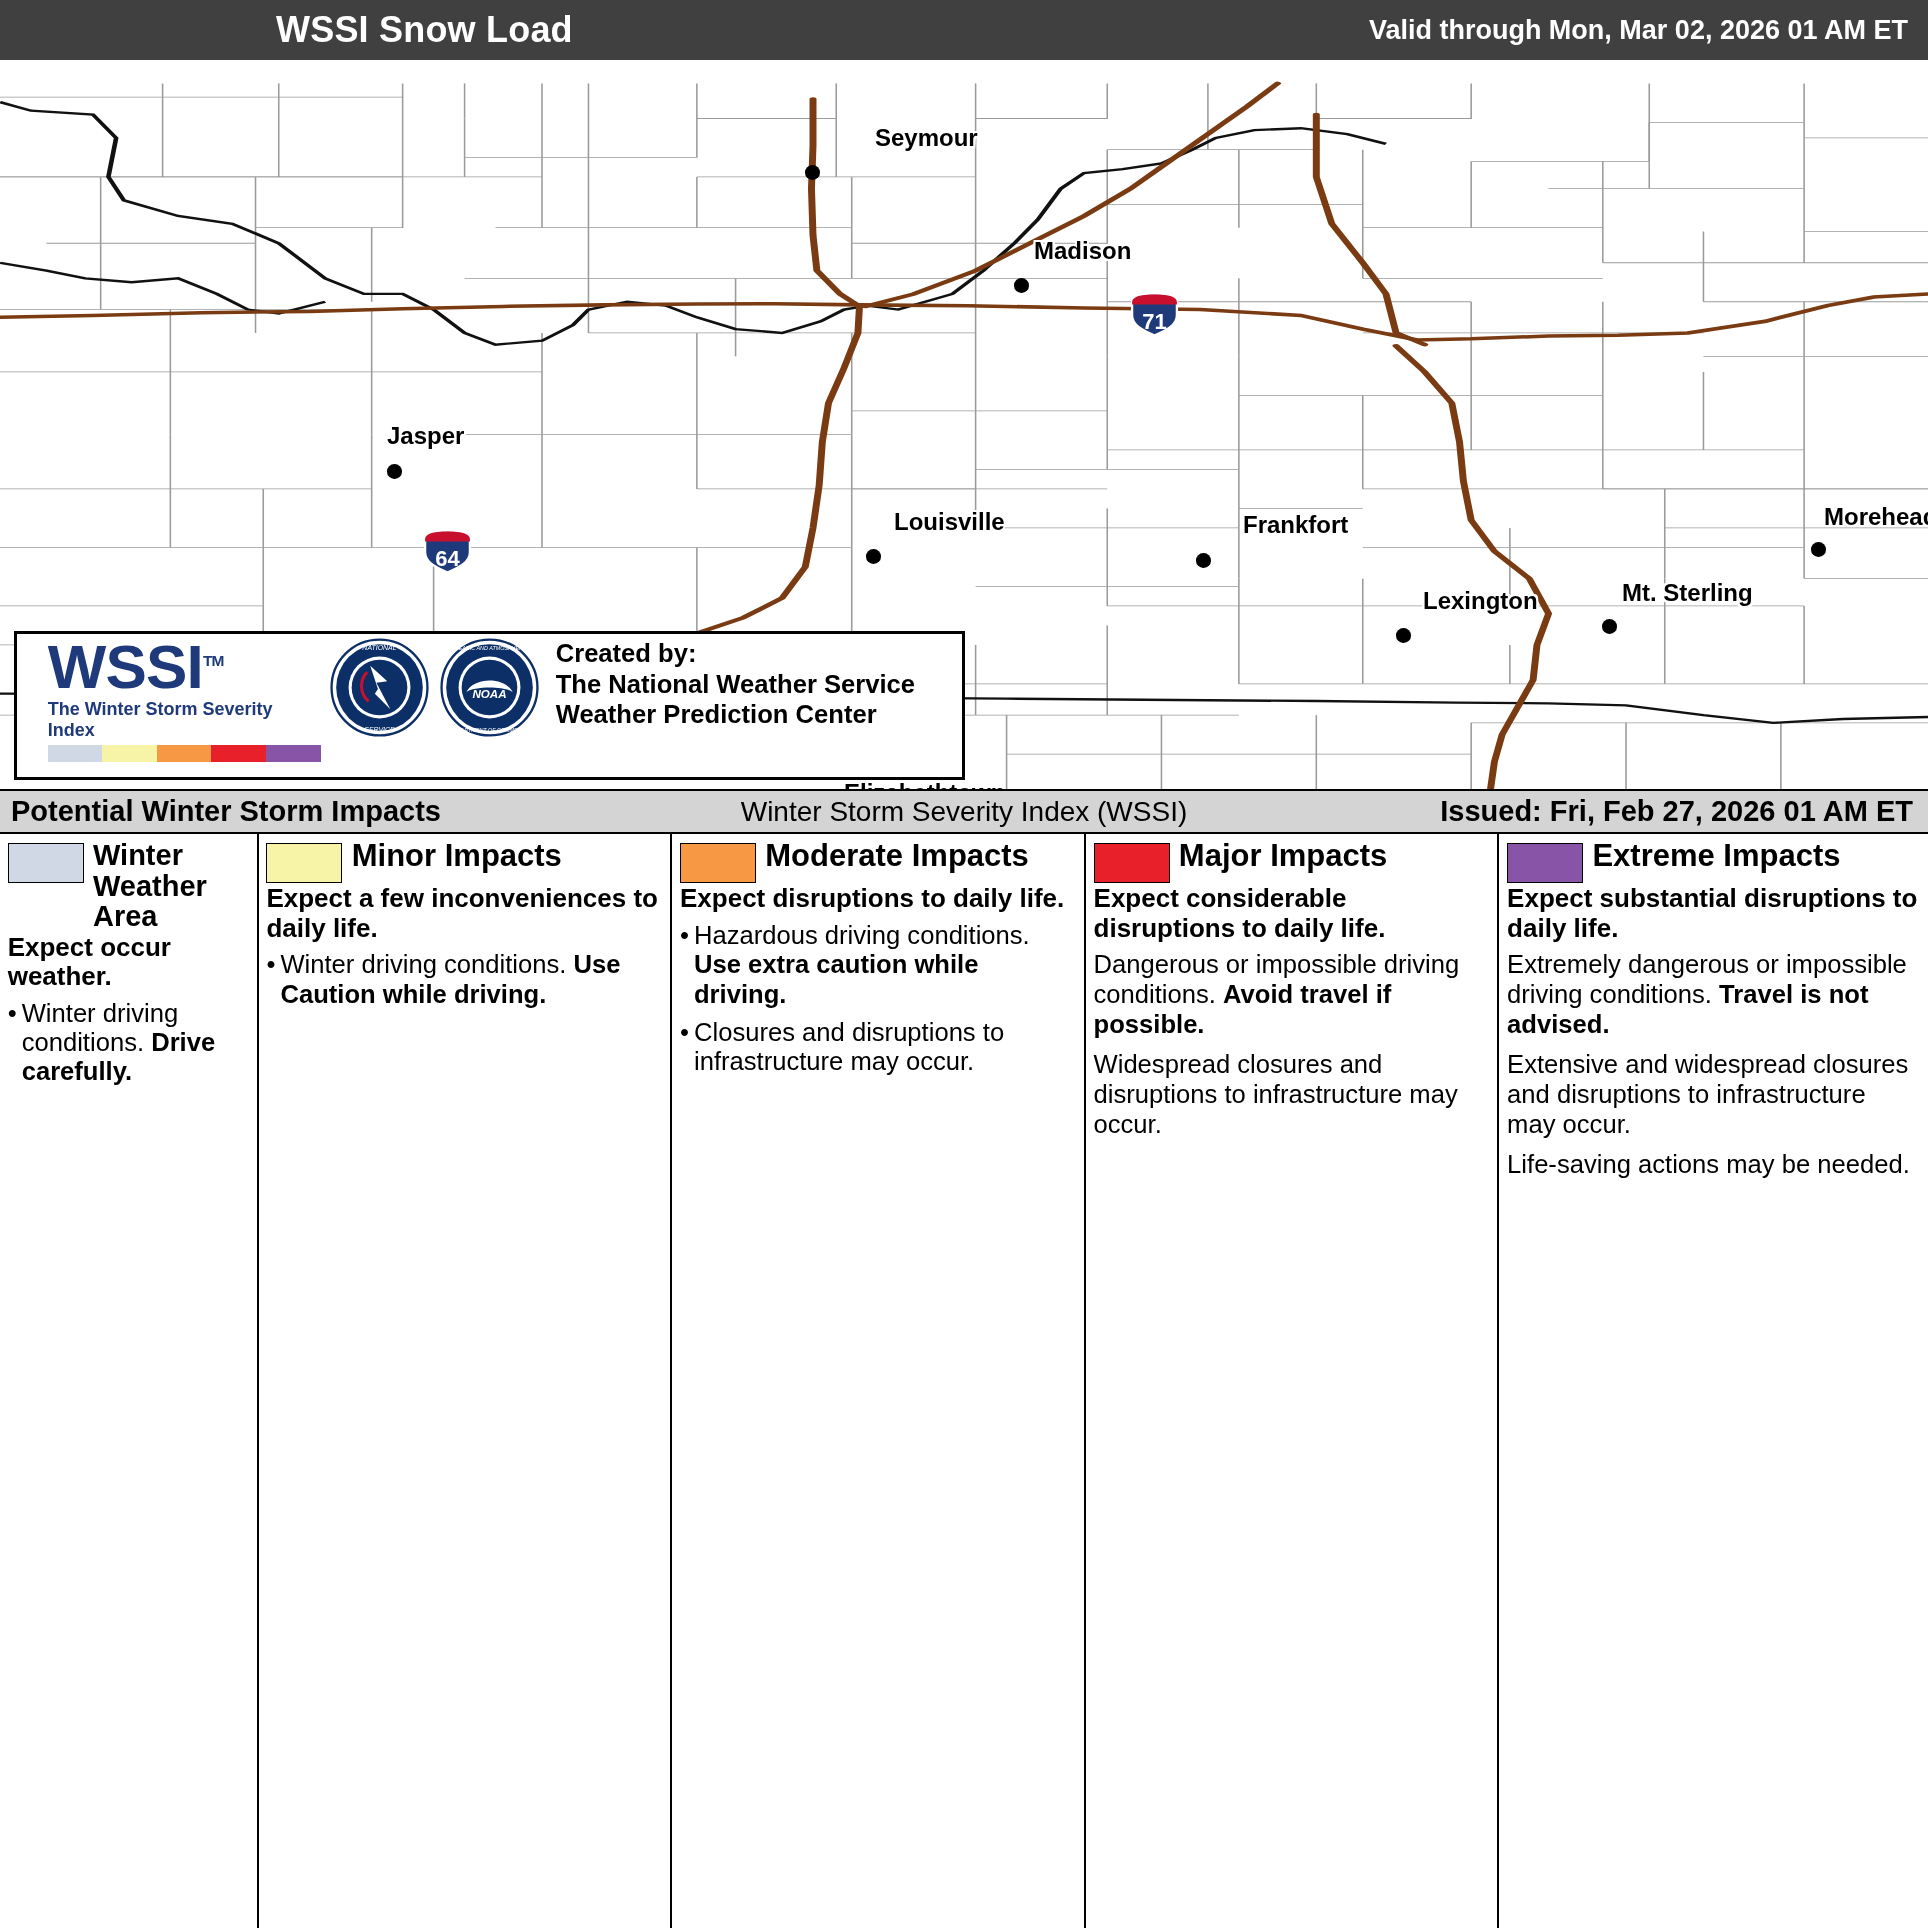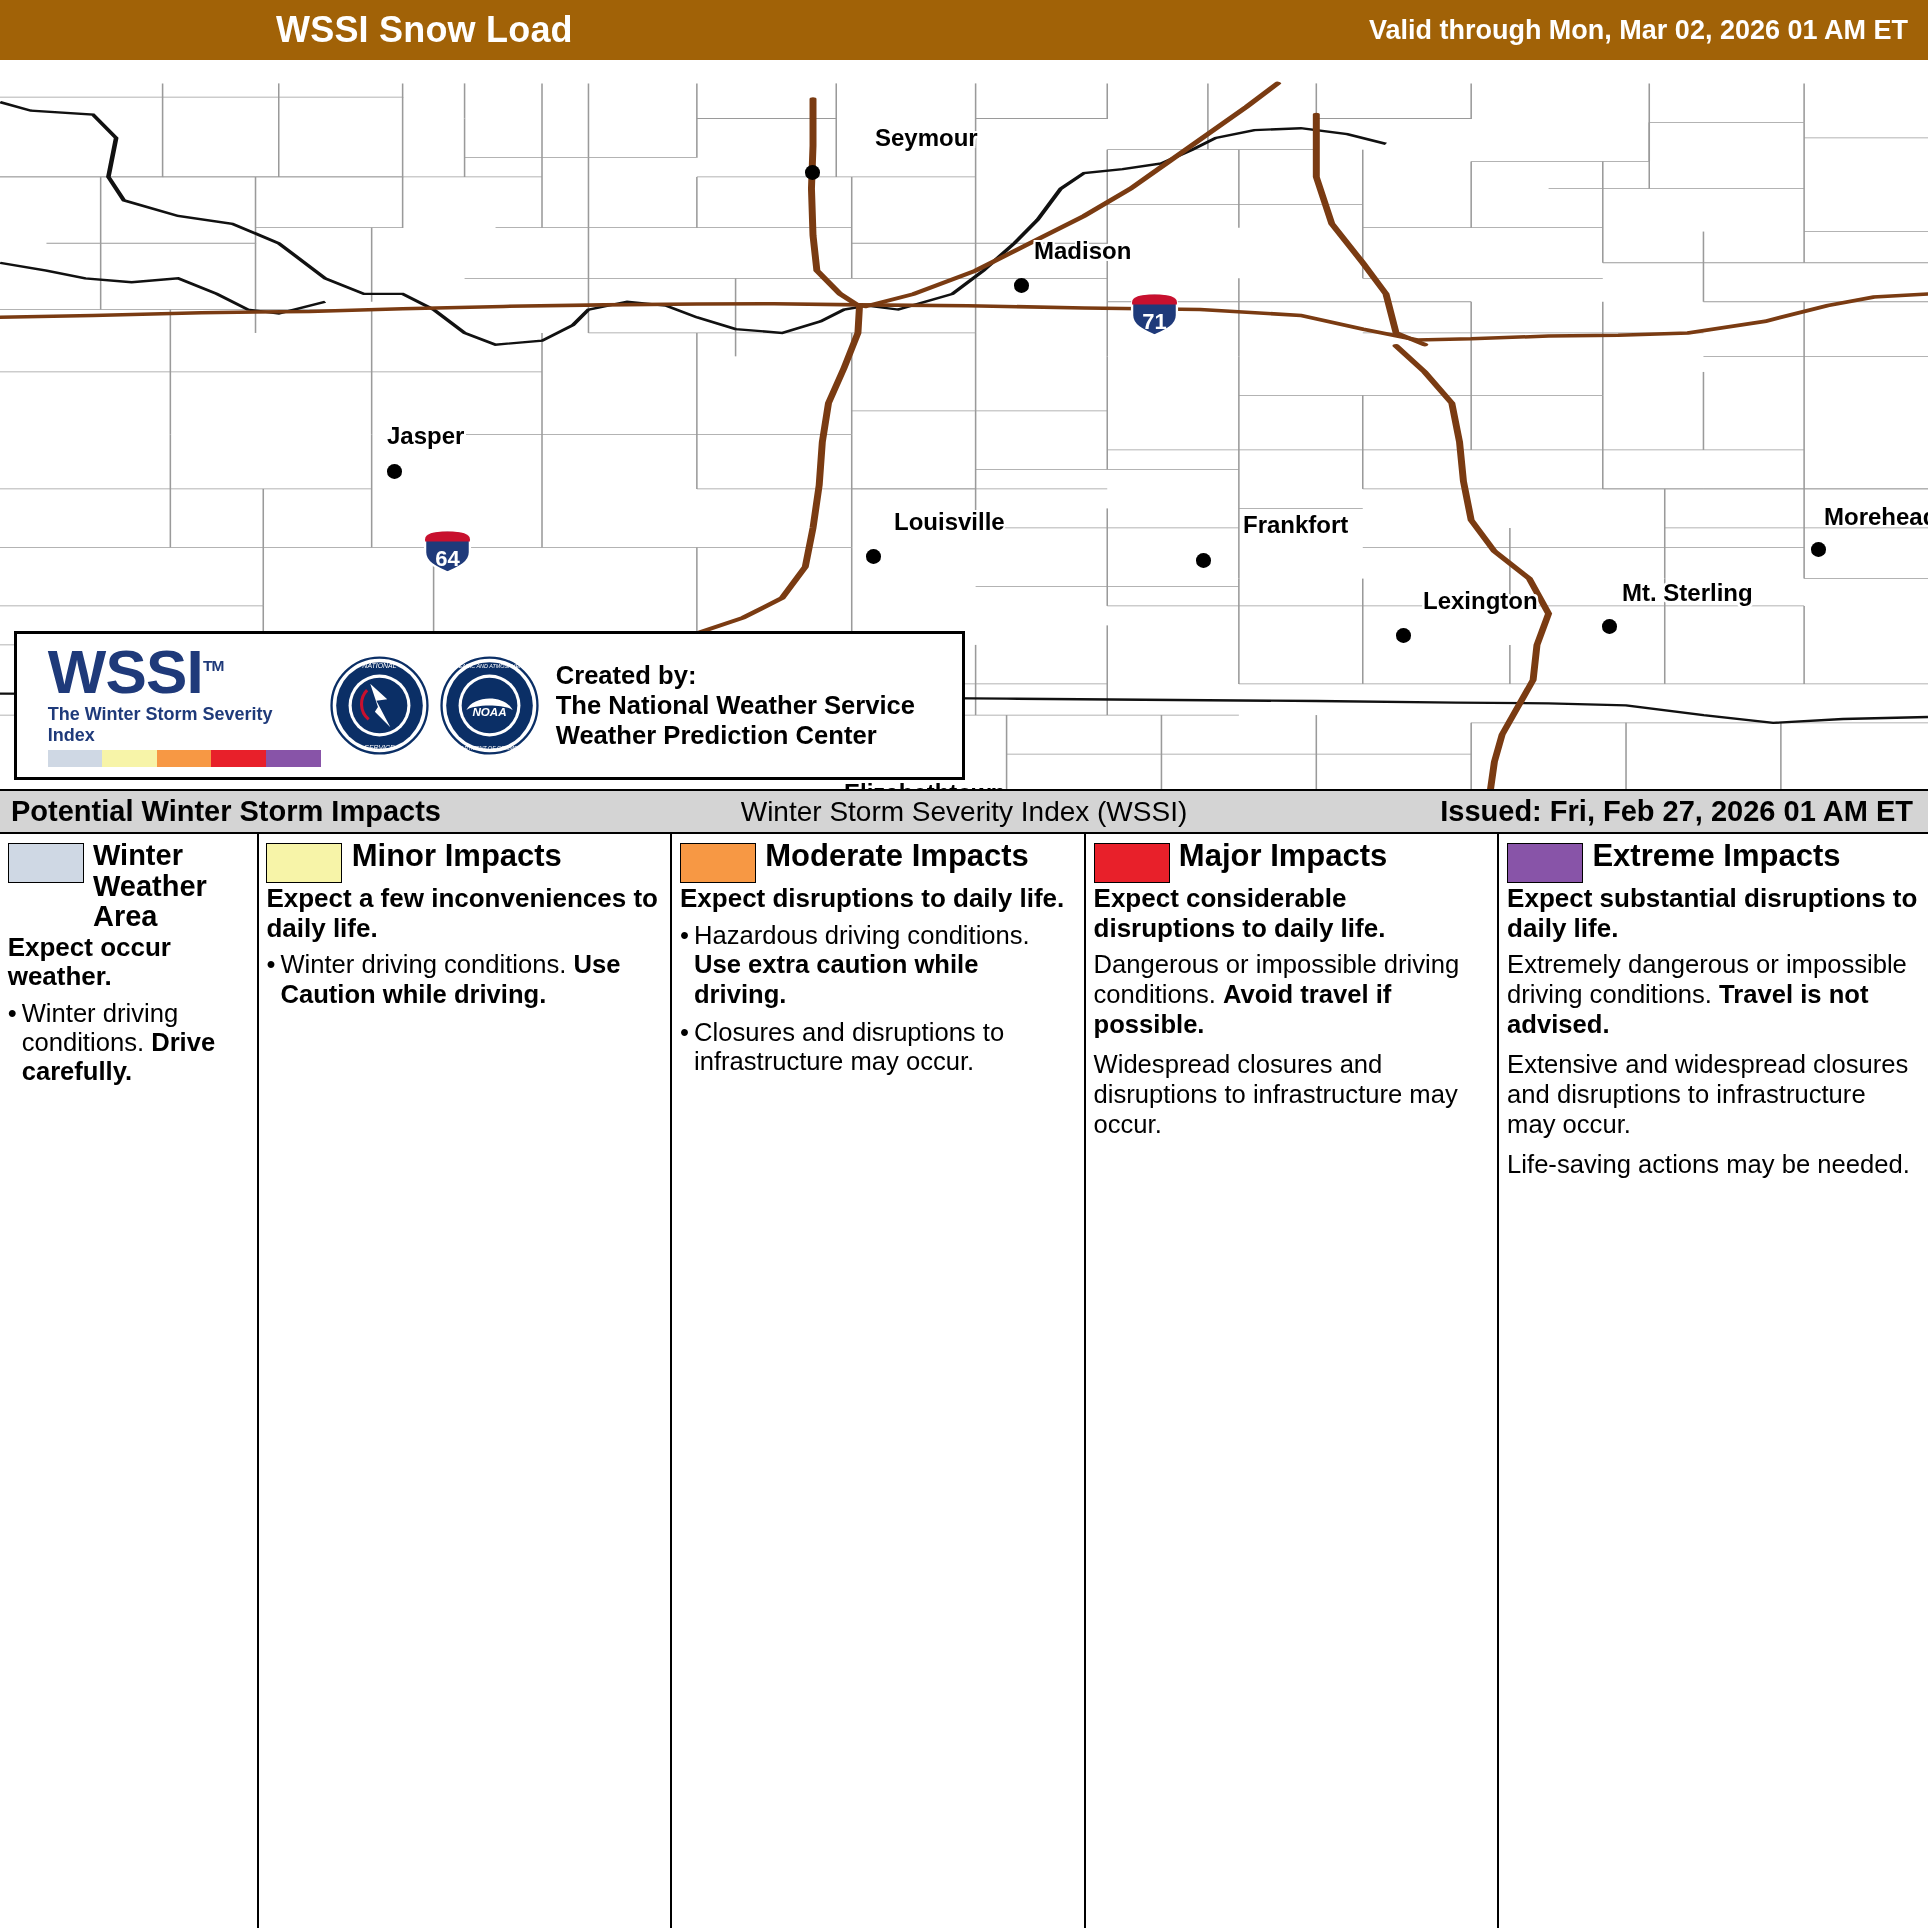--- a/index.html
+++ b/index.html
@@ -9,21 +9,21 @@
     height: 1928px;
     font-family: "Liberation Sans", sans-serif;
     background: #ffffff;
     overflow: hidden;
   }
   #app { position: relative; width: 1928px; height: 1928px; display: flex; flex-direction: column; }
 
   
   .header {
     height: 60px;
-    background: #a16207;
+    background: #404040;
     color: #ffffff;
     display: flex;
     align-items: center;
     justify-content: space-between;
     padding: 8px 20px;
     flex: 0 0 60px;
   }
   .header-title {
     font-size: 36px;
     font-weight: bold;
@@ -82,21 +82,21 @@
   
   .logo-box {
     position: absolute;
     left: 14px;
     bottom: 9.3px;
     width: 951px;
     height: 149px;
     background: #ffffff;
     border: 3.9px solid #000;
     display: flex;
-    align-items: center;
+    align-items: flex-start;
     padding: 4.6px 7.7px;
   }
   .logo-left { width: 294px; padding-left: 23px; }
   .logo-word {
     font-size: 62px;
     font-weight: bold;
     color: #1f3a7a;
     letter-spacing: -0.8px;
     line-height: 0.95;
     position: relative;

